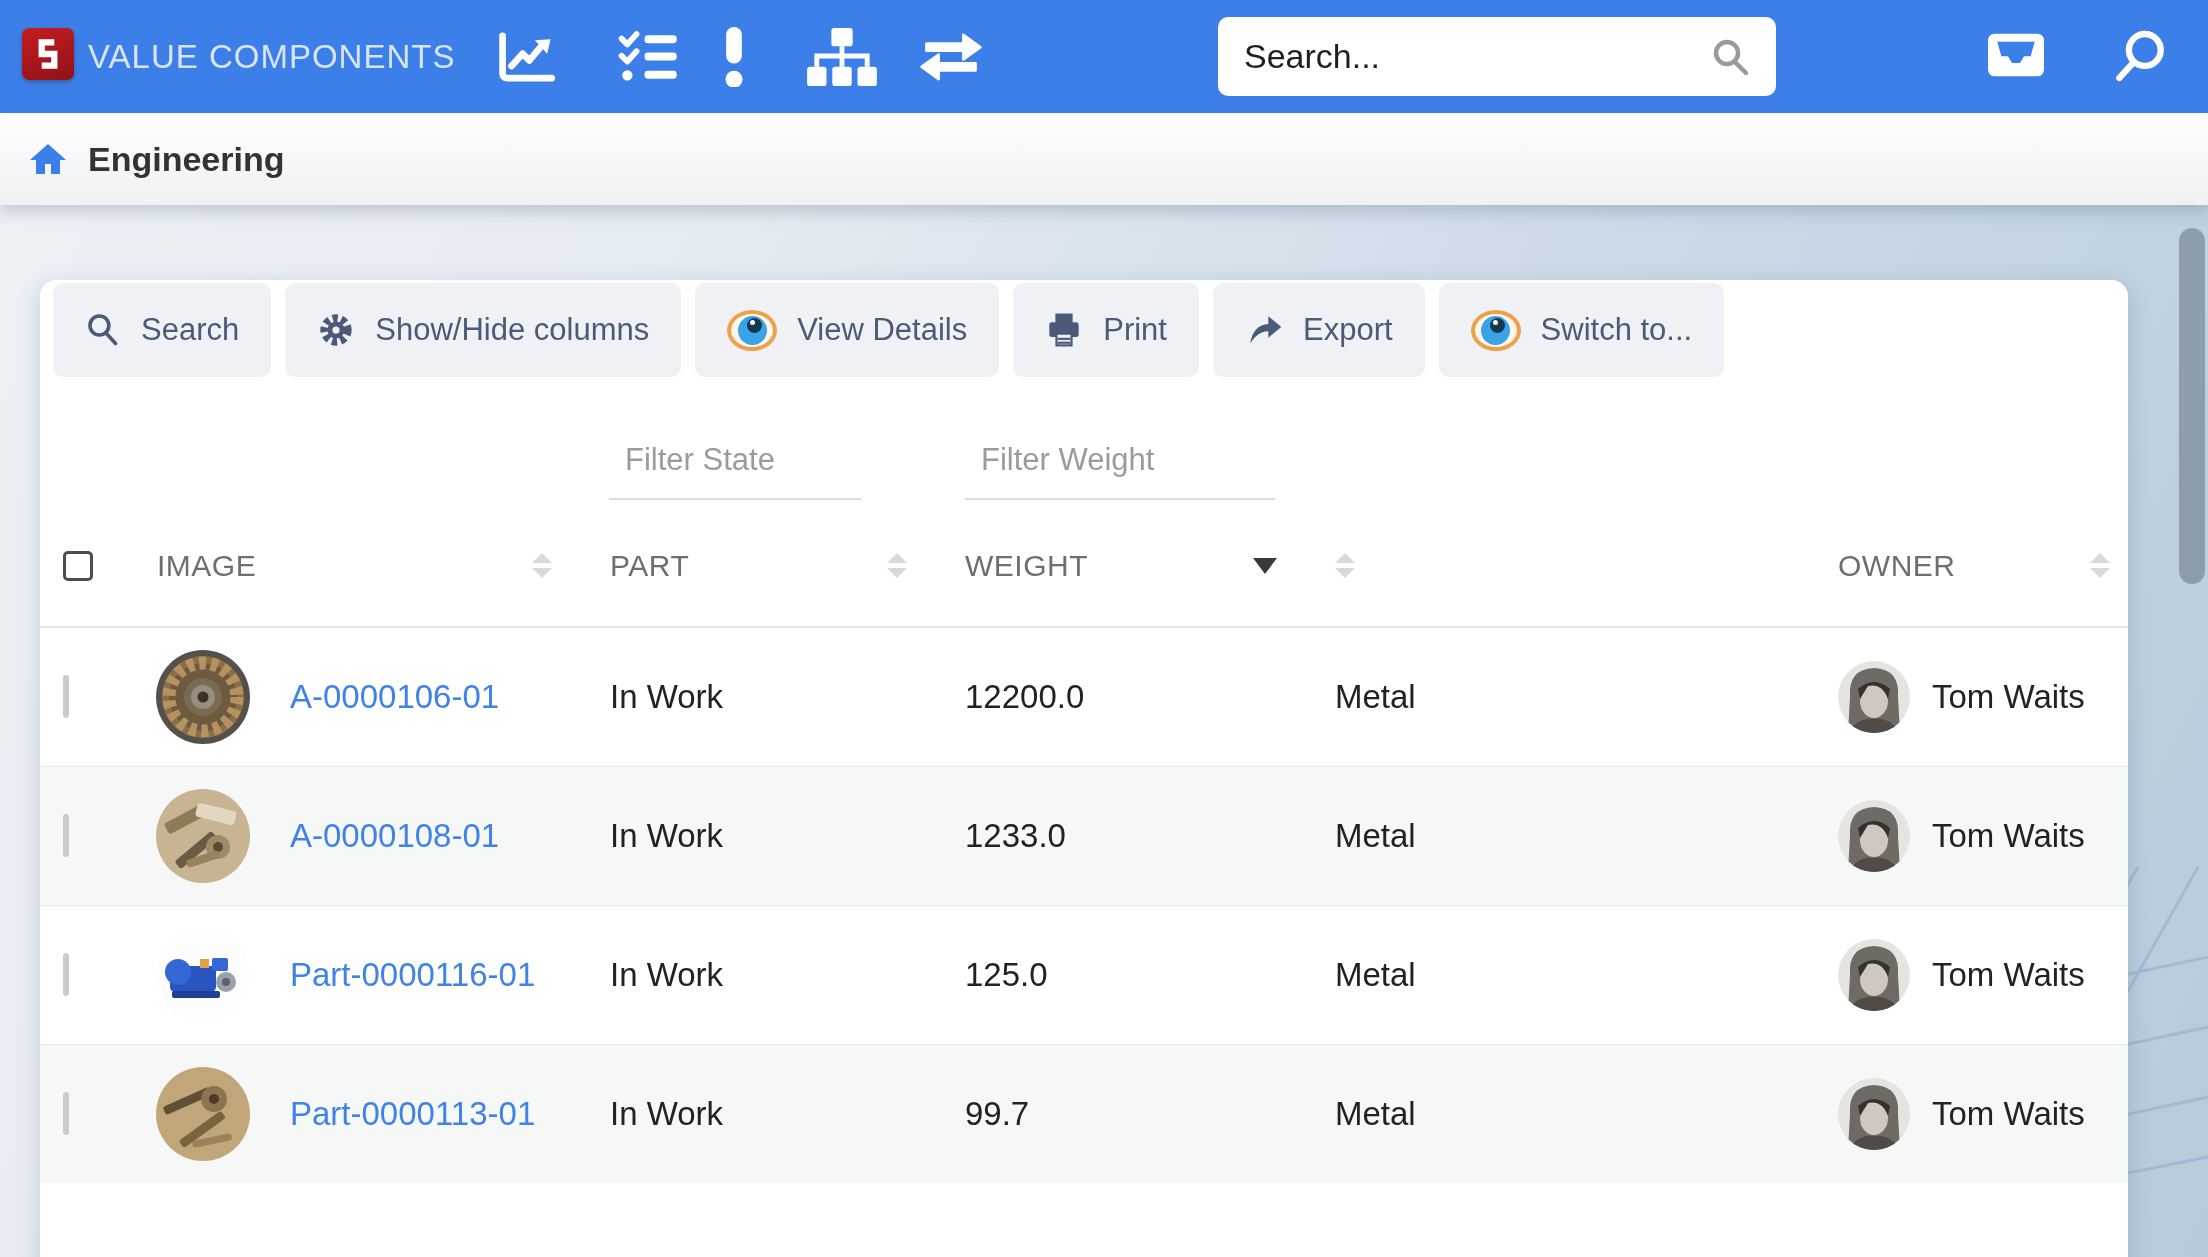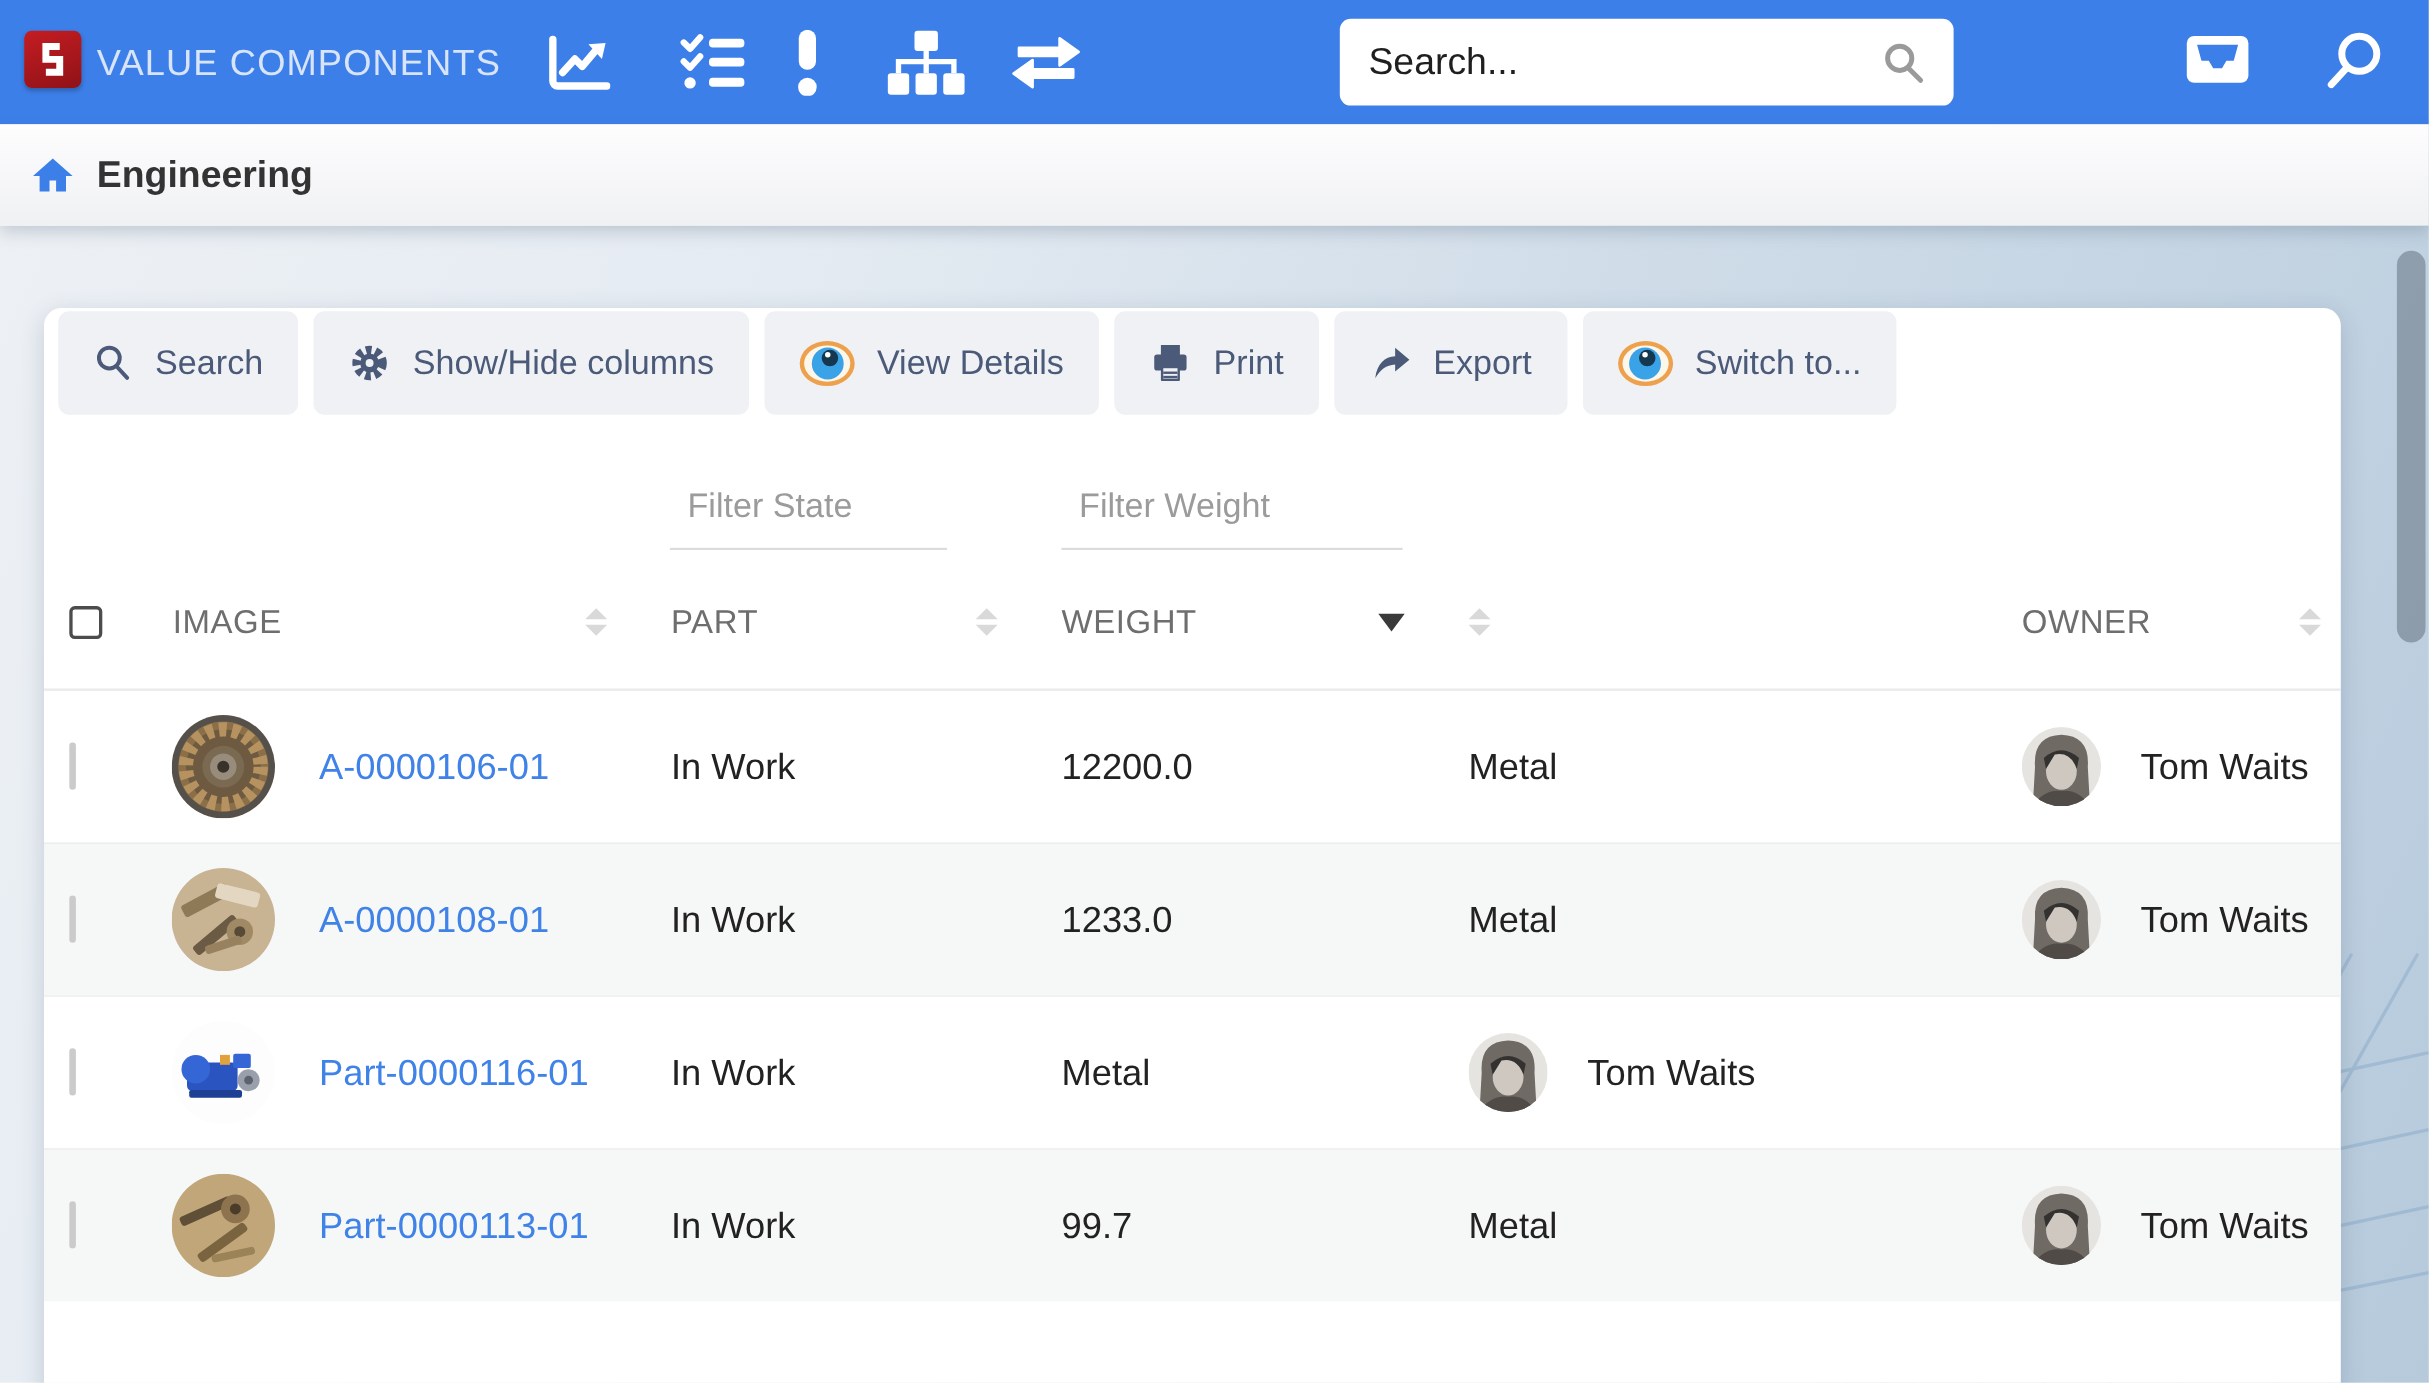--- a/index.html
+++ b/index.html
@@ -74,21 +74,21 @@
     border-top:16px solid #3a3a3a; }
   .tr { height:139px; border-top:1px solid #e9e9e9; font-size:33px; color:#222; }
   .tr.alt { background:#f6f7f7; }
   .cb { width:30px; height:30px; border:3px solid #cbcbcb; border-radius:5px; background:#fff; cursor:pointer; }
   .cb.dark { border-color:#4c4c4c; }
   .cell-check { padding-left:23px; }
   .cell-image { display:flex; align-items:center; gap:40px; padding-left:4px; }
   .thumb { width:94px; height:94px; border-radius:50%; overflow:hidden; flex:0 0 auto; cursor:pointer; }
   .thumb svg { display:block; }
   .part-link { color:#3f82e8; text-decoration:none; cursor:pointer; white-space:nowrap; }
-  .cell-owner { display:flex; align-items:center; gap:36px; }
+  .cell-owner { display:flex; align-items:center; gap:22px; }
   .avatar { width:72px; height:72px; border-radius:50%; overflow:hidden; flex:0 0 auto; }
   
   .scroll-thumb { position:absolute; right:3px; top:228px; width:26px; height:356px; border-radius:13px;
     background:rgba(100,114,128,.55); cursor:pointer; }
 </style>
 </head>
 <body>
 
 <svg class="bg-decor" viewBox="0 0 560 820">
   <g stroke="#7d9fc2" stroke-width="3" fill="none" opacity=".7">
@@ -374,20 +374,21 @@
           <rect x="56" y="30" width="16" height="13" rx="2" fill="#3566d6"></rect>
           <rect x="44" y="31" width="9" height="9" fill="#e0a23c"></rect>
           <circle cx="70" cy="54" r="10" fill="#9aa0ab"></circle>
           <circle cx="70" cy="54" r="4" fill="#5d636d"></circle>
           <rect x="16" y="63" width="48" height="7" rx="2" fill="#1d3f94"></rect>
         </svg>
       </span>
       <a class="part-link">Part-0000116-01</a>
     </div>
     <div>In Work</div>
+    <div>125.0</div>
     <div>Metal</div>
     <div class="cell-owner">
       <span class="avatar">
         <svg width="72" height="72" viewBox="0 0 72 72">
           <rect width="72" height="72" fill="#e6e4e1"></rect>
           <path d="M12 36 Q10 8 36 7 Q62 8 60 36 L62 72 H10 Z" fill="#6f6a64"></path>
           <ellipse cx="36" cy="40" rx="14" ry="17" fill="#cfc8c0"></ellipse>
           <path d="M20 28 Q36 14 52 28 L50 38 Q44 22 30 25 L22 38 Z" fill="#333230"></path>
           <path d="M10 72 Q20 56 36 58 Q52 56 62 72 Z" fill="#504b46"></path>
         </svg>

